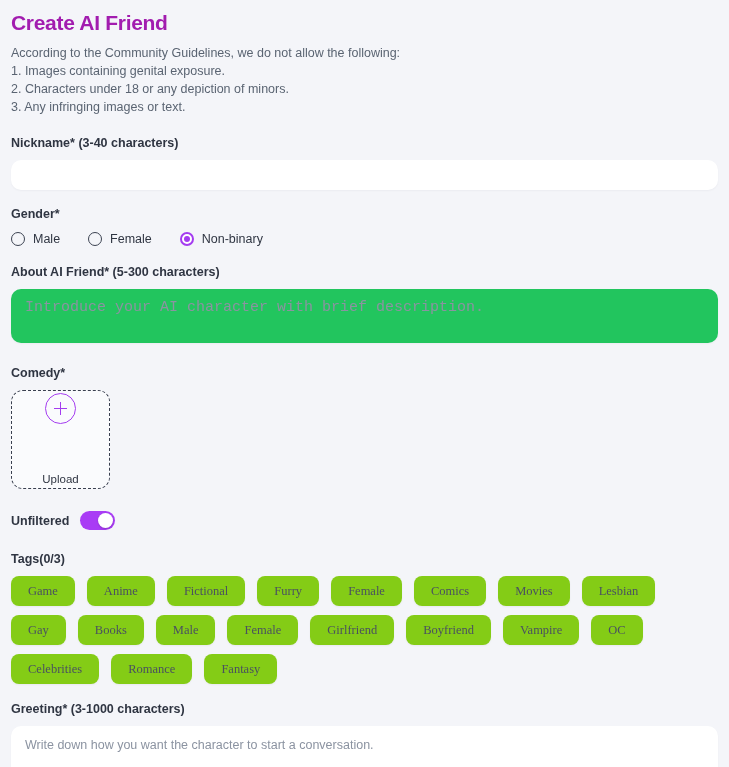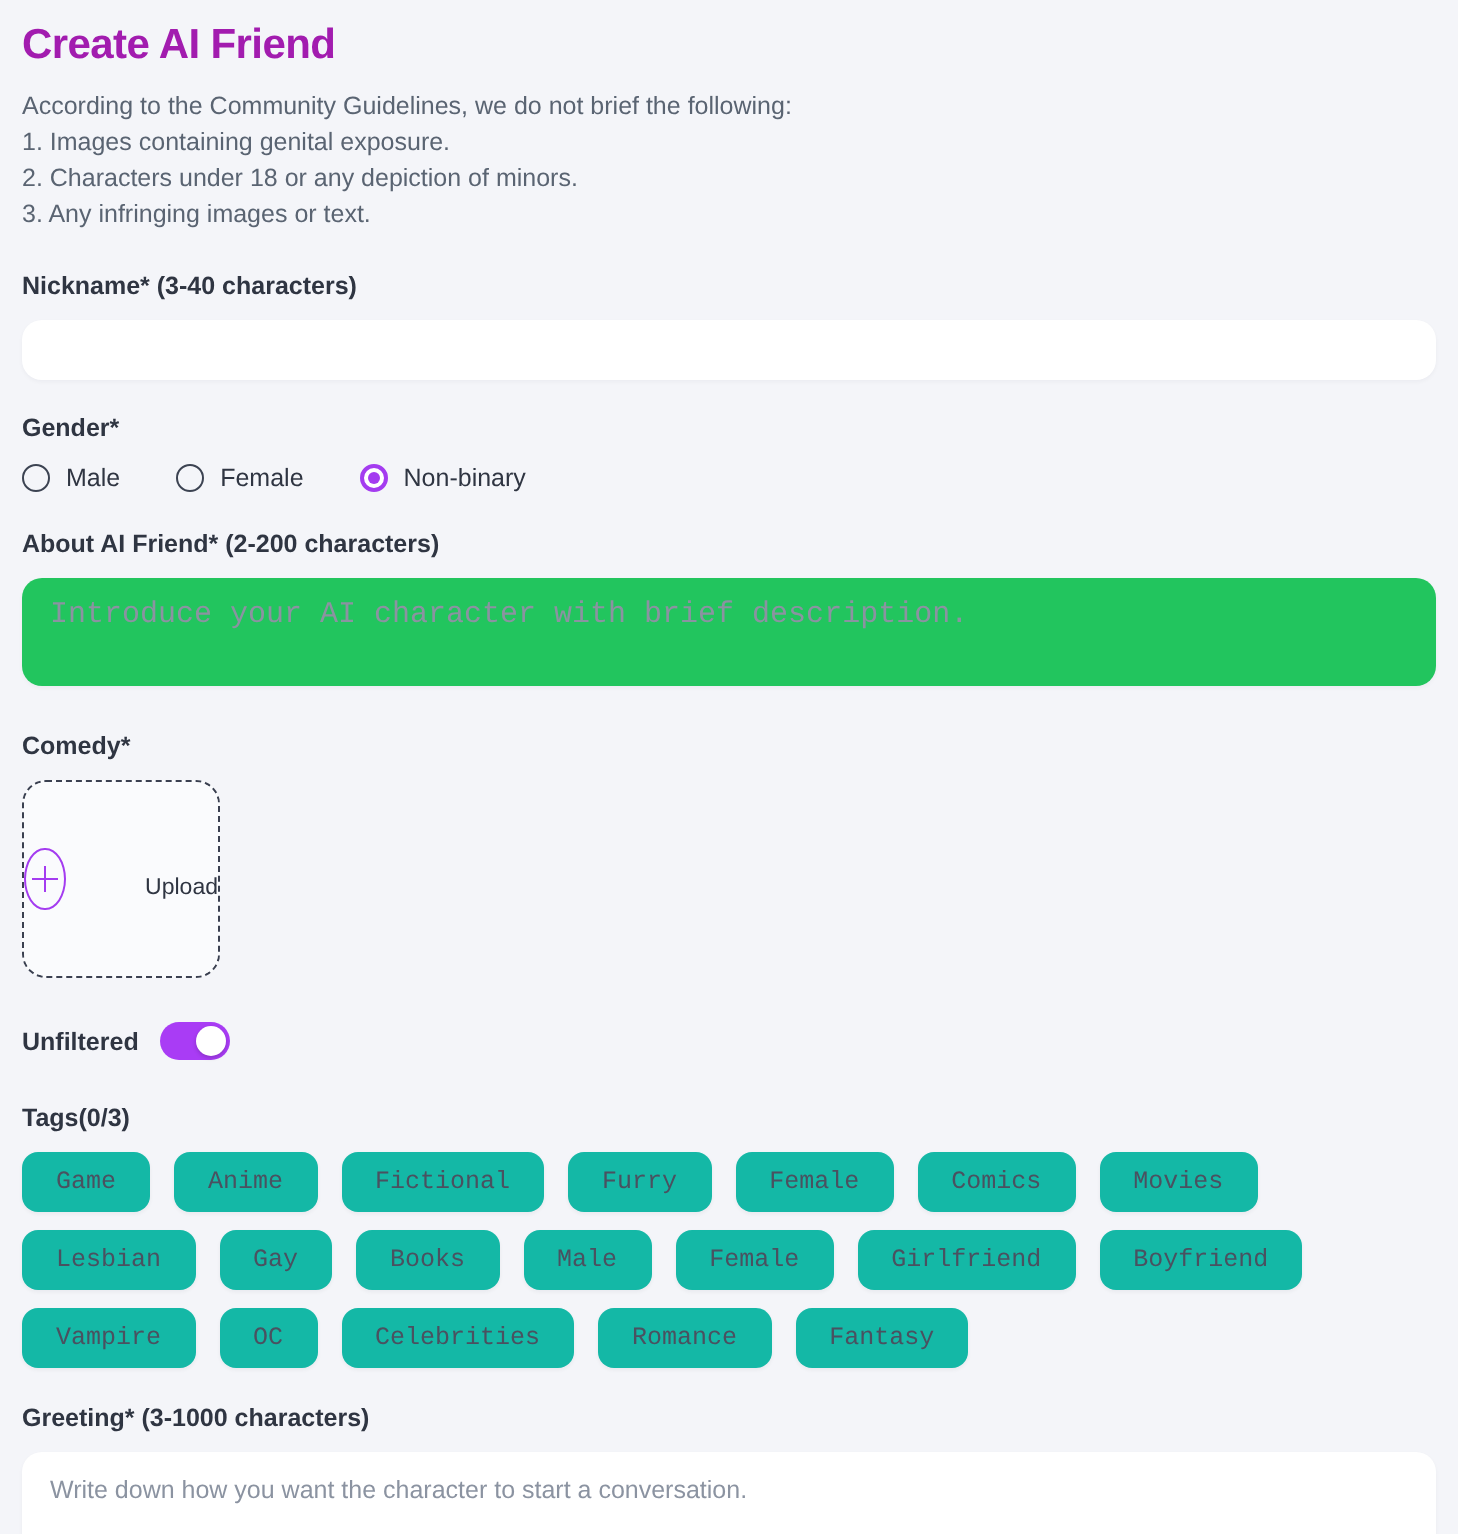--- a/index.html
+++ b/index.html
@@ -136,21 +136,21 @@
   
   .block-avatar { margin-top: 22px; }
   .upload-box {
     width: 99px;
     height: 99px;
     margin-top: 9px;
     border: 1.4px dashed #3a4050;
     border-radius: 12px;
     background: #fafbfd;
     display: flex;
-    flex-direction: row;
+    flex-direction: column;
     align-items: center;
     justify-content: center;
     cursor: pointer;
     gap: 40px;
   }
   .upload-circle {
     width: 31px;
     height: 31px;
     border-radius: 50%;
     border: 1.6px solid #a43cf0;
@@ -209,24 +209,24 @@
   .tags-wrap {
     display: flex;
     flex-wrap: wrap;
     margin-top: 9px;
     width: 712px;
   }
   .tag-pill {
     height: 30px;
     padding: 0 17px;
     margin: 0 12px 9px 0;
-    background: #14b8a6;
+    background: #84cc16;
     border: none;
     border-radius: 8px;
-    font-family: Liberation Mono, monospace;
+    font-family: Liberation Serif, serif;
     font-size: 12.5px;
     color: #4a5160;
     display: inline-flex;
     align-items: center;
     justify-content: center;
     cursor: pointer;
     box-shadow: 0 1px 2px rgba(16,24,40,0.05);
     white-space: nowrap;
   }
 
@@ -252,21 +252,21 @@
   .greeting-area::placeholder { color: #8b93a1; }
 </style>
 </head>
 <body>
 
 <div class="page">
 
   <h1 class="page-title">Create AI Friend</h1>
 
   <div class="guidelines">
-    <div class="guideline-line">According to the Community Guidelines, we do not brief the following:</div>
+    <div class="guideline-line">According to the Community Guidelines, we do not allow the following:</div>
     <div class="guideline-line">1. Images containing genital exposure.</div>
     <div class="guideline-line">2. Characters under 18 or any depiction of minors.</div>
     <div class="guideline-line">3. Any infringing images or text.</div>
   </div>
 
   <div class="block-nickname">
     <div class="field-label">Nickname* (3-40 characters)</div>
     <input class="text-input" type="text" placeholder="" style="">
   </div>
 
@@ -282,21 +282,21 @@
         <span class="radio-label">Female</span>
       </div>
       <div class="radio-option selected">
         <span class="radio-mark"></span>
         <span class="radio-label">Non-binary</span>
       </div>
     </div>
   </div>
 
   <div class="block-about">
-    <div class="field-label">About AI Friend* (2-200 characters)</div>
+    <div class="field-label">About AI Friend* (5-300 characters)</div>
     <textarea class="textarea-box" placeholder="Introduce your AI character with brief description." style=""></textarea>
   </div>
 
   <div class="block-avatar">
     <div class="field-label">Comedy*</div>
     <div class="upload-box">
       <span class="upload-circle"></span>
       <span class="upload-text">Upload</span>
     </div>
   </div>

